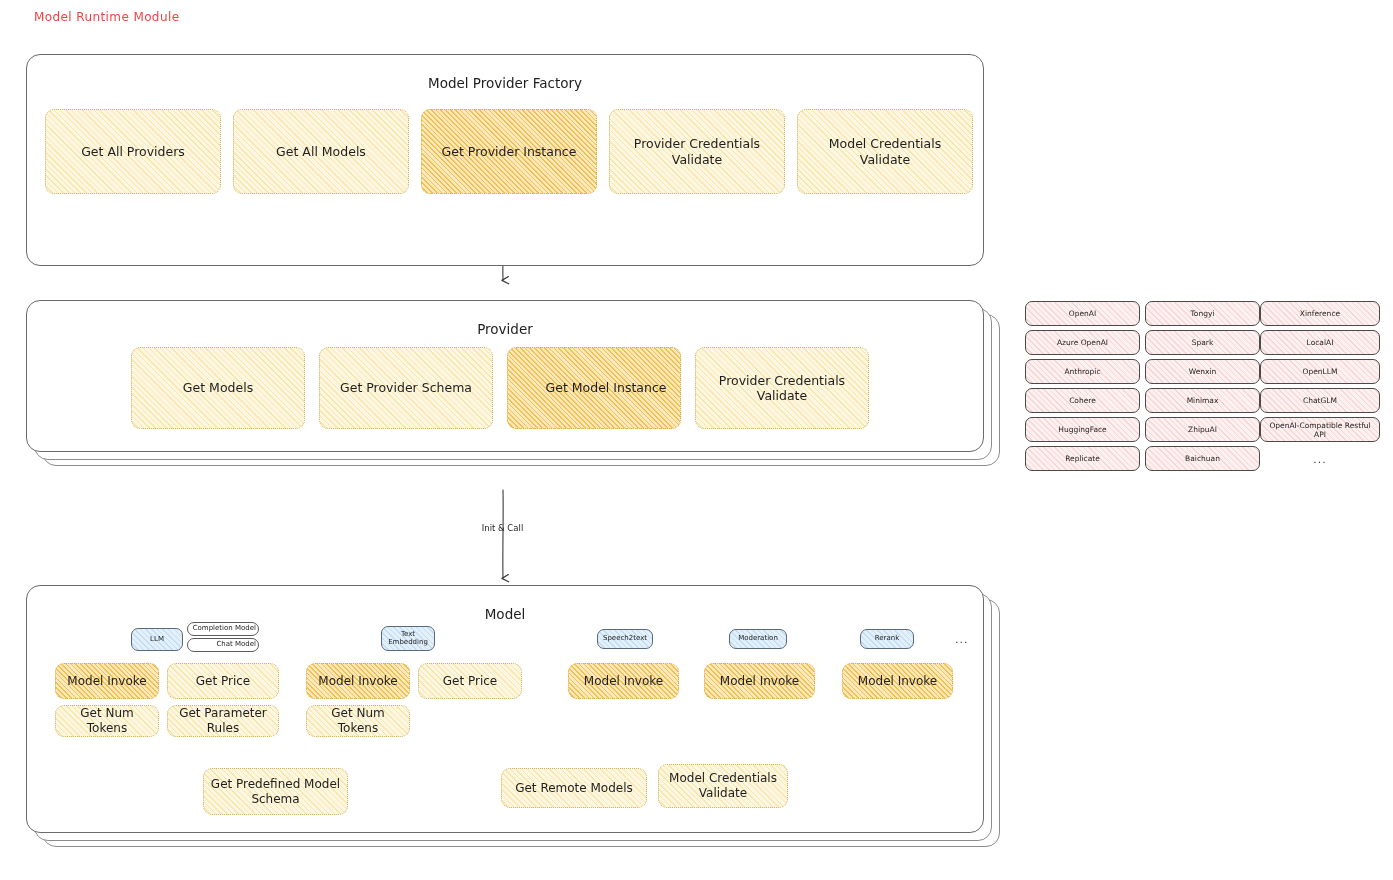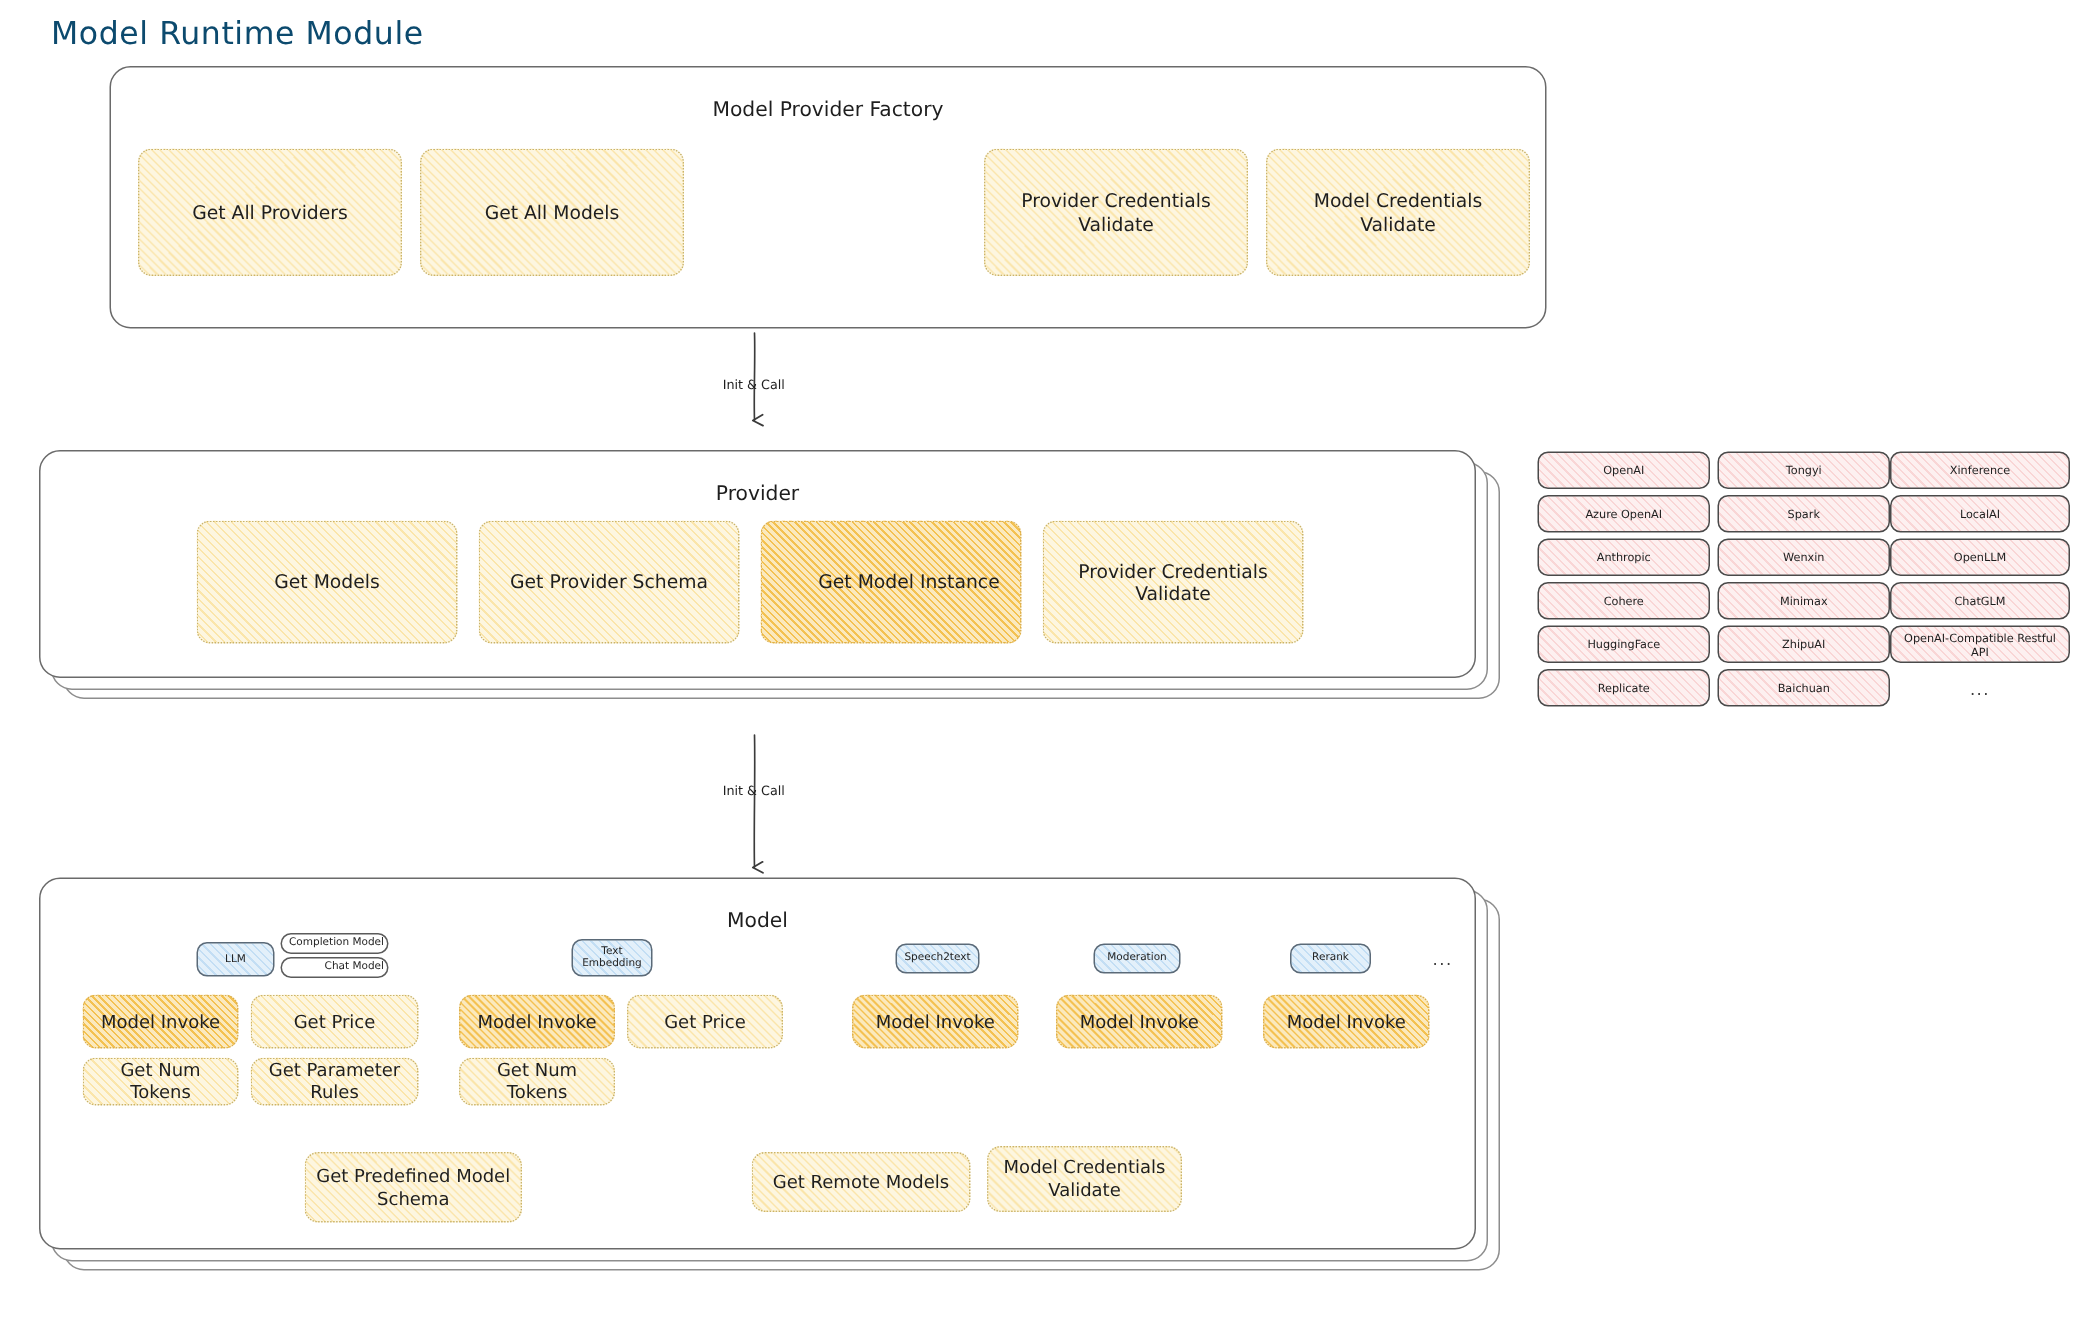--- a/index.html
+++ b/index.html
@@ -10,21 +10,21 @@
     font-family:"DejaVu Sans","Liberation Sans",sans-serif;
     color:#1e1e1e;
     overflow:hidden;
     position:relative;
   }
   .canvas{position:absolute;left:0;top:0;width:1393px;height:880px;}
 
   
   .page-title{
     position:absolute;left:34px;top:10px;
-    font-size:21px;letter-spacing:.4px;color:#0c4a6e;
+    font-size:12px;letter-spacing:.4px;color:#ef4444;
     font-family:"DejaVu Sans","Liberation Sans",sans-serif;
   }
 
   
   .panel{
     position:absolute;
     border:1.4px solid #6a6a6a;
     border-radius:14px;
     background:#ffffff;
     box-sizing:border-box;
@@ -138,28 +138,31 @@
         <path d="M1,1 L4.3,7 L7.6,1" fill="none" stroke="#3b3b3b" stroke-width="1.1" stroke-linecap="round" stroke-linejoin="round"></path>
       </marker>
     </defs>
     <path d="M503,222 C503.6,240 502.4,262 503,280" fill="none" stroke="#3b3b3b" stroke-width="1.1" stroke-linecap="round" marker-end="url(#ah)"></path>
     <path d="M503,490 C503.6,515 502.4,555 503,578" fill="none" stroke="#3b3b3b" stroke-width="1.1" stroke-linecap="round" marker-end="url(#ah)"></path>
   </svg>
 
   <div class="arrow-label" style="left:455px;top:252px;width:95px;">Init &amp; Call</div>
   <div class="arrow-label" style="left:455px;top:523px;width:95px;">Init &amp; Call</div>
 
-  <div class="panel" style="left:26px;top:44px;width:958px;height:175px;margin-left:47px;">
+  <div class="panel" style="left:26px;top:54px;width:958px;height:212px;">
     <div class="panel-title" style="top:20px;">Model Provider Factory</div>
 
     <div class="node fill-light" style="left:18px;top:54px;width:176px;height:85px;font-size:12.5px;">
       <span>Get All Providers</span>
     </div>
     <div class="node fill-light" style="left:206px;top:54px;width:176px;height:85px;font-size:12.5px;">
       <span>Get All Models</span>
+    </div>
+    <div class="node fill-strong" style="left:394px;top:54px;width:176px;height:85px;font-size:12.5px;">
+      <span>Get Provider Instance</span>
     </div>
     <div class="node fill-light" style="left:582px;top:54px;width:176px;height:85px;font-size:12.5px;">
       <span>Provider Credentials Validate</span>
     </div>
     <div class="node fill-light" style="left:770px;top:54px;width:176px;height:85px;font-size:12.5px;">
       <span>Model Credentials Validate</span>
     </div>
   </div>
 
   <div class="stack-layer" style="left:42px;top:314px;width:958px;height:152px;"></div>

